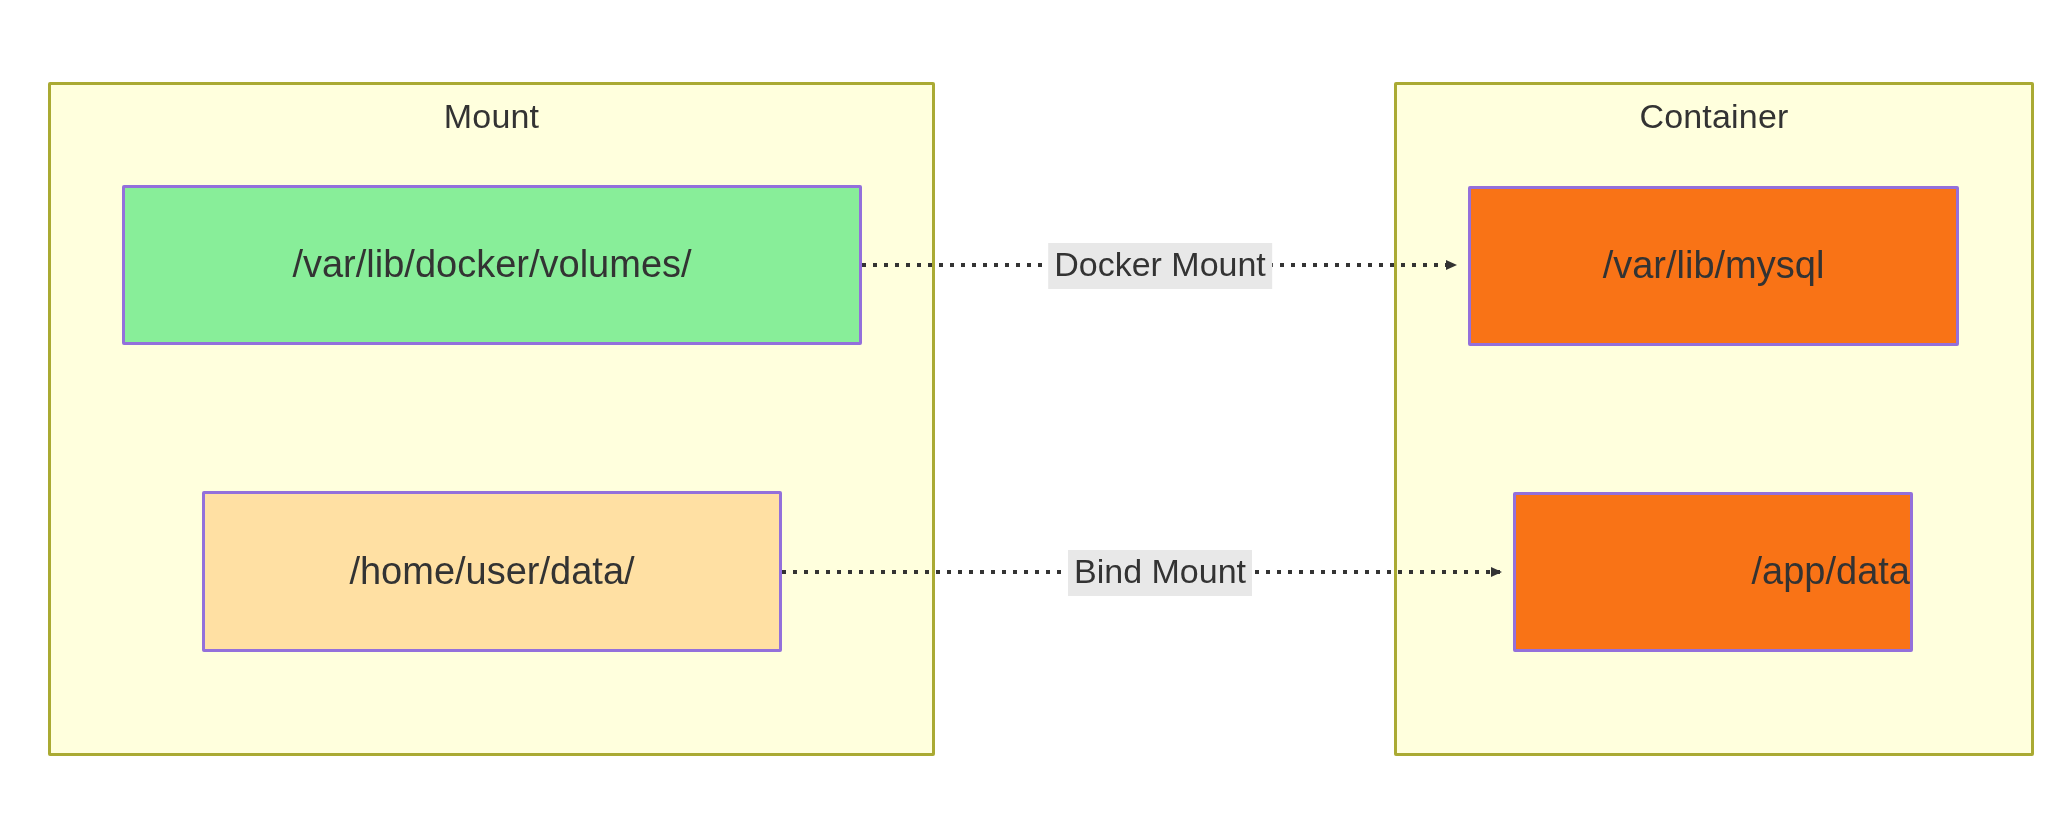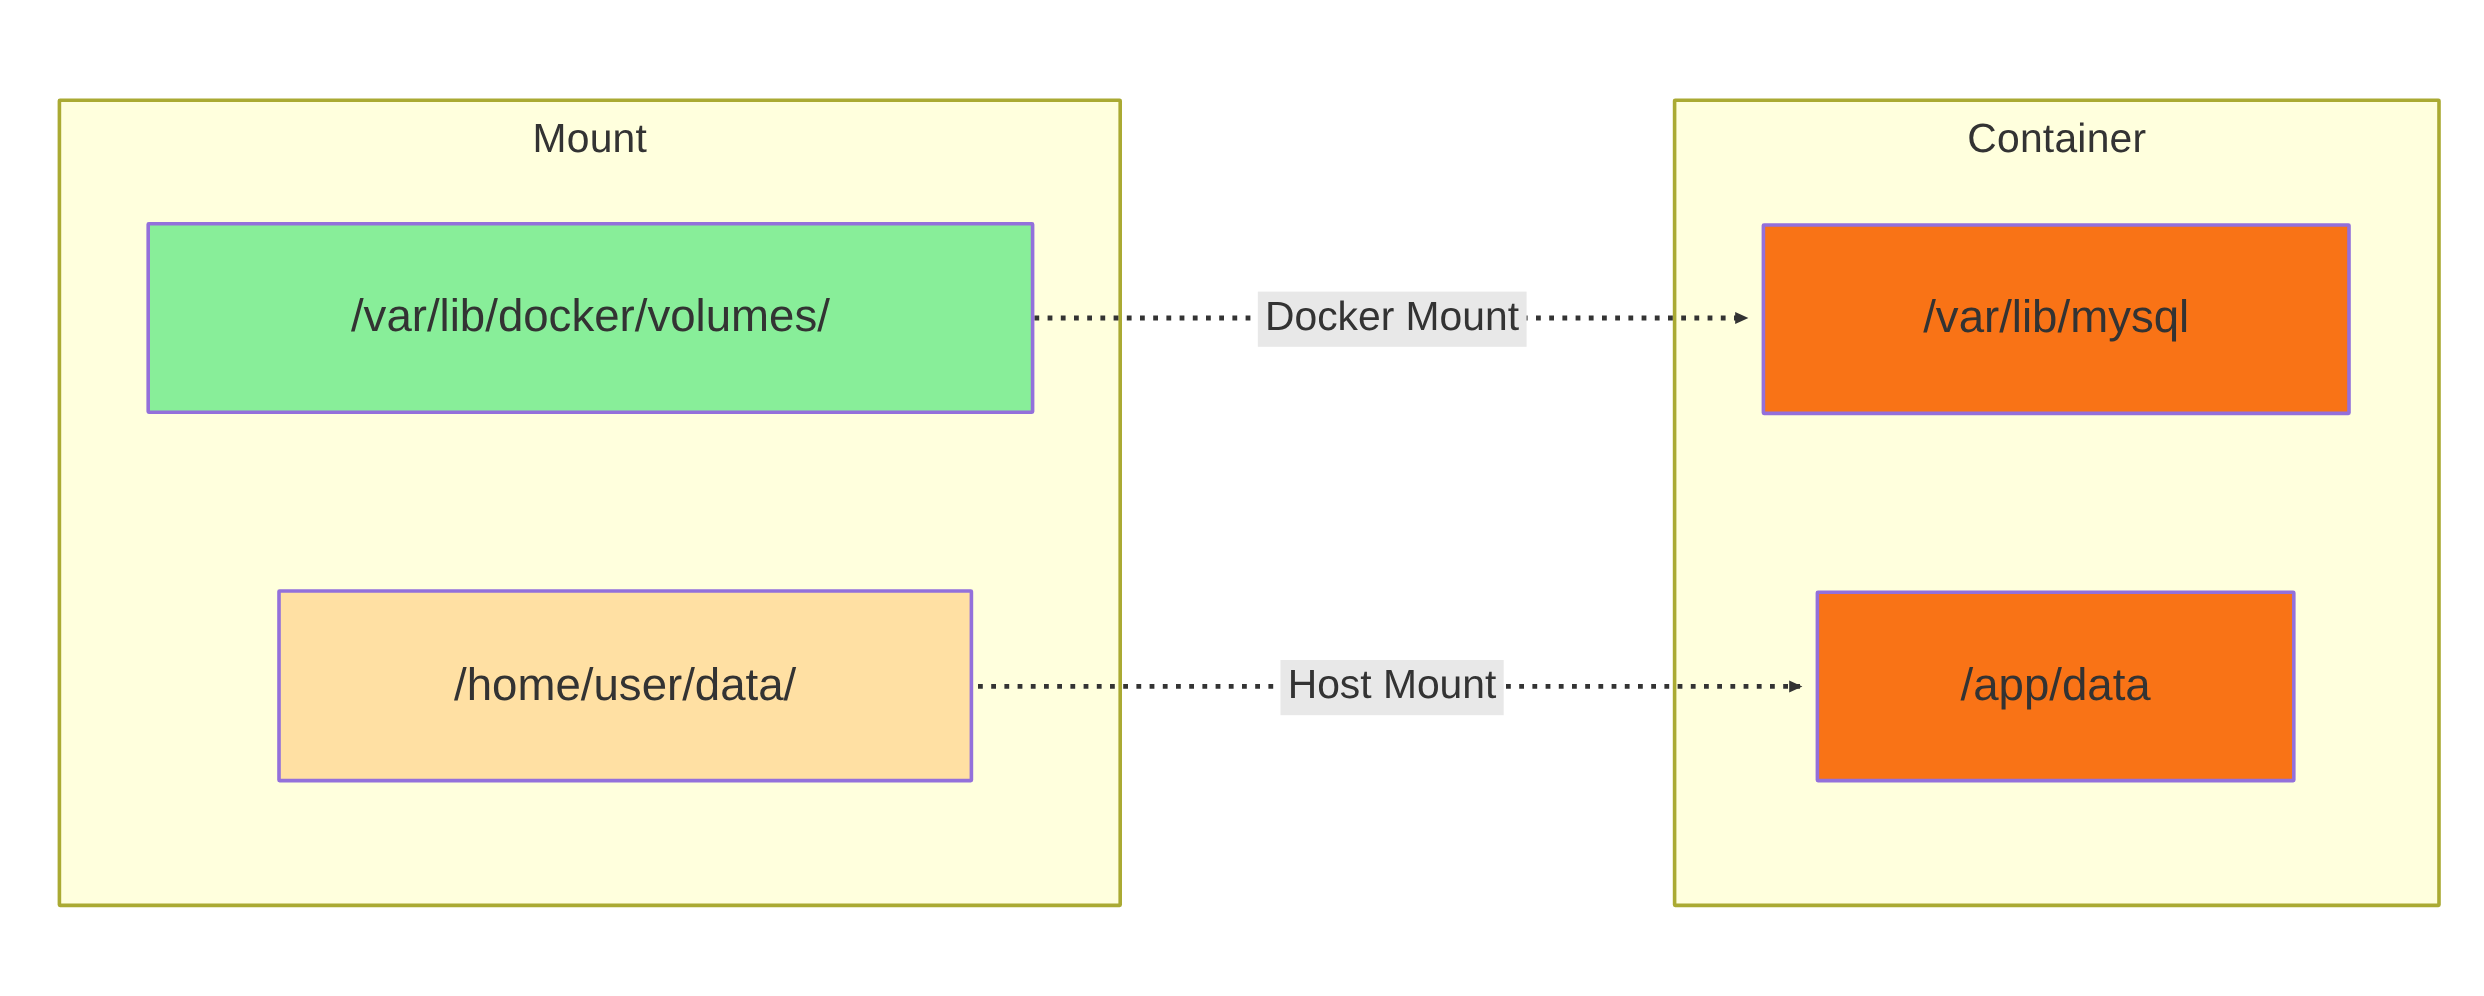--- a/index.html
+++ b/index.html
@@ -44,21 +44,21 @@
     justify-content: center;
     text-align: center;
   }
   .node-label {
     font-size: 38px;
     color: #333333;
     line-height: 1.2;
     white-space: nowrap;
   }
   .node.green  { background: #88ee99; }
-  .node.orange { background: #ffe0a3; margin-left: 29px; }
+  .node.orange { background: #ffe0a3; }
   .node.violet { background: #f97316; }
 
   .edge-layer {
     position: absolute;
     left: 0;
     top: 0;
     width: 2070px;
     height: 830px;
     pointer-events: none;
   }
@@ -103,21 +103,21 @@
   </div>
 
   <div class="node orange" style="left:202px; top:491px; width:580px; height:161px;">
     <span class="node-label">/home/user/data/</span>
   </div>
 
   <div class="node violet" style="left:1468px; top:186px; width:491px; height:160px;">
     <span class="node-label">/var/lib/mysql</span>
   </div>
 
-  <div class="node violet" style="left:1513px; top:492px; width:400px; height:160px;">
+  <div class="node violet" style="left:1513px; top:492px; width:400px; height:160px;justify-content:flex-end;">
     <span class="node-label">/app/data</span>
   </div>
 
   <div class="edge-label" style="left:1160px; top:266px;">Docker Mount</div>
 
-  <div class="edge-label" style="left:1160px; top:573px;">Host Mount</div>
+  <div class="edge-label" style="left:1160px; top:573px;">Bind Mount</div>
 
 </div>
 
 </body></html>

